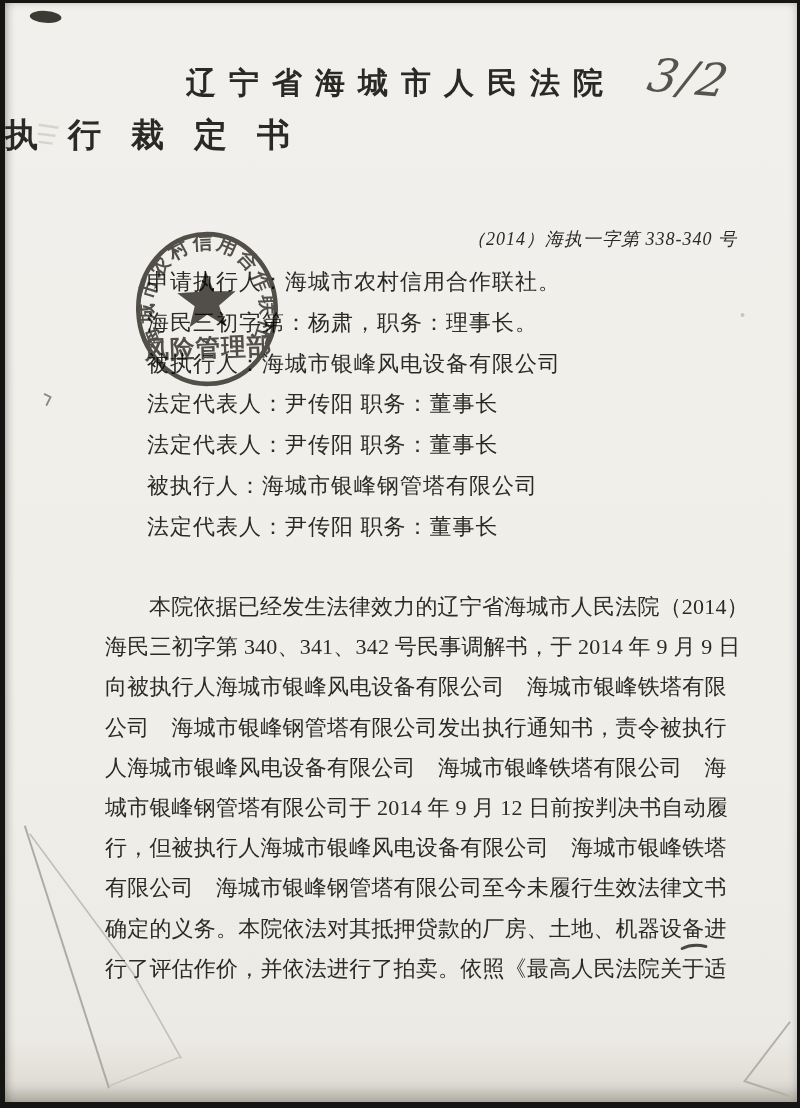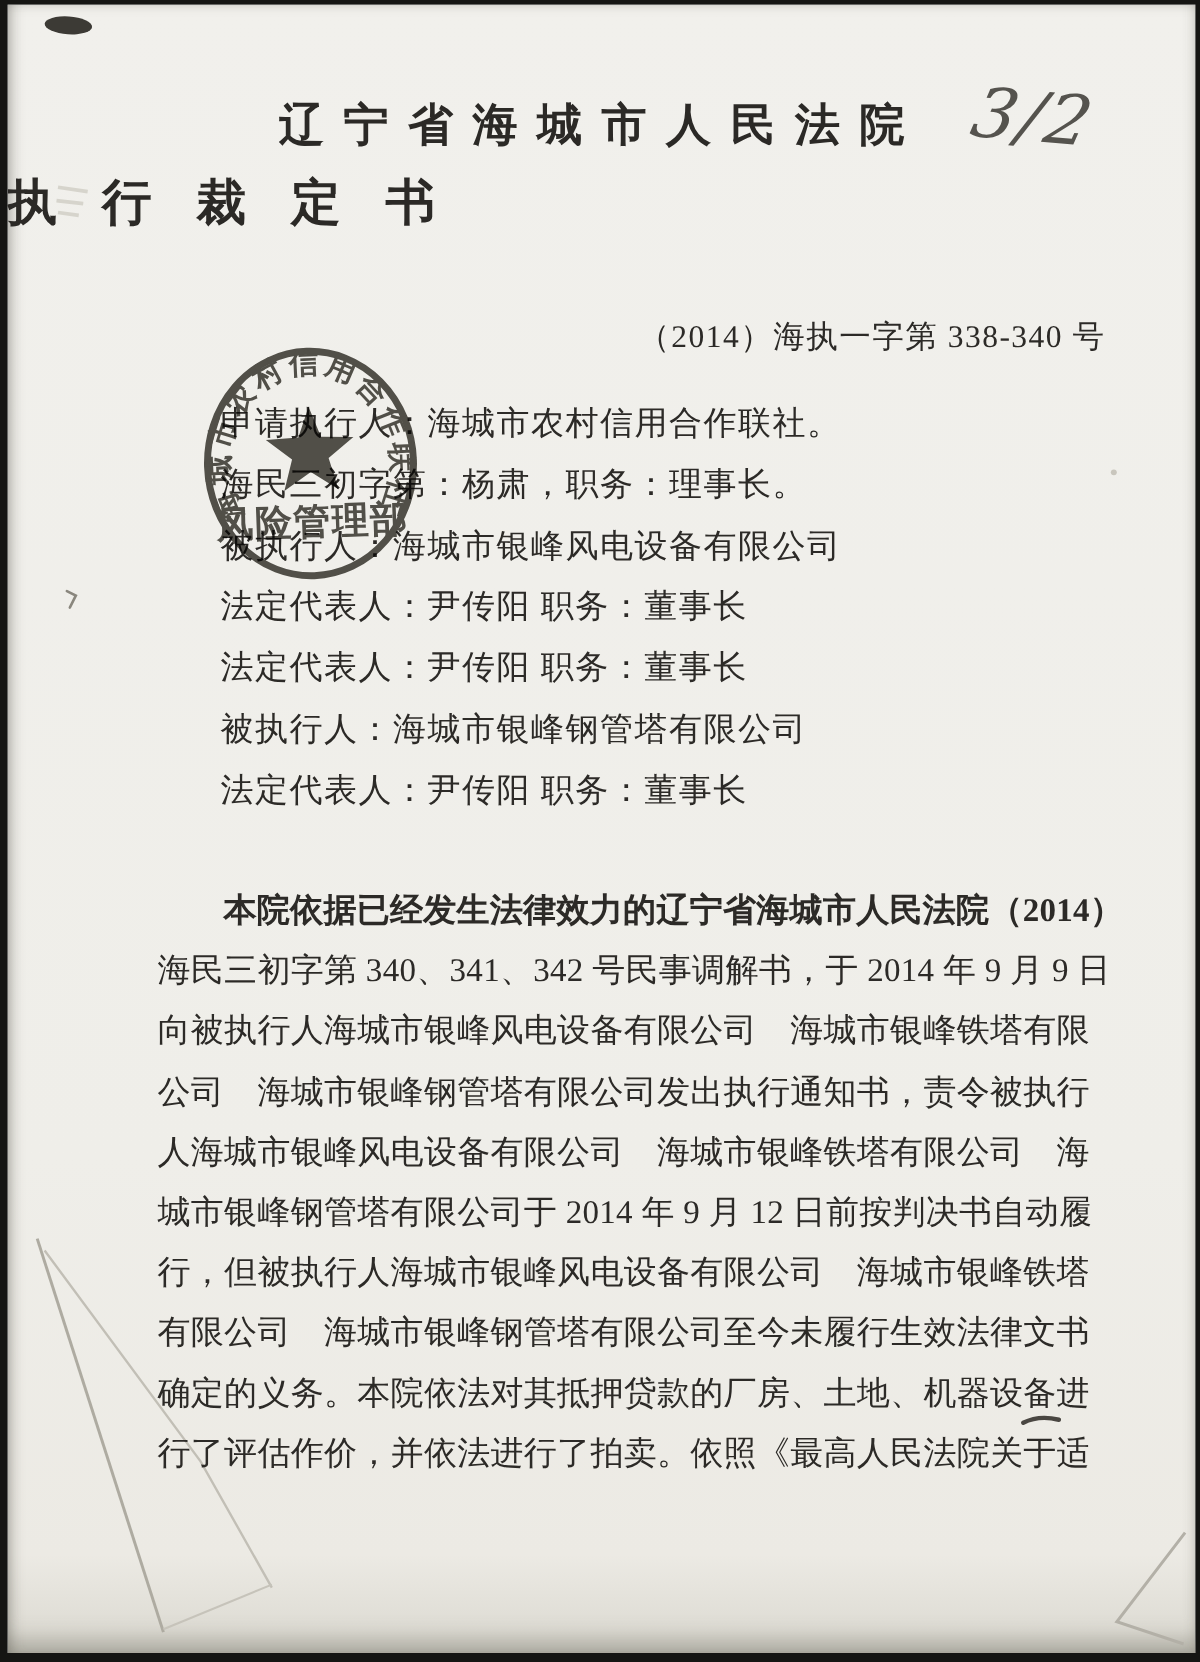--- a/index.html
+++ b/index.html
@@ -31,34 +31,34 @@
     font-size:33px;font-weight:600;
     letter-spacing:30px;color:#2b2926;white-space:nowrap;z-index:2;
   }
   .handwritten{
     position:absolute;top:48px;left:644px;z-index:4;
     font-family:"DejaVu Serif",serif;font-style:italic;
     font-size:46px;font-weight:400;color:#55534e;
     transform:rotate(5deg) skewX(-8deg);letter-spacing:2px;
   }
   .case-number{
-    position:absolute;top:207px;right:60px;
-    font-size:21px;letter-spacing:1px;white-space:nowrap;z-index:2;
+    position:absolute;top:224px;right:60px;
+    font-size:18px;letter-spacing:1px;white-space:nowrap;z-index:2;font-style:italic;
   }
   .parties{
     position:absolute;top:259px;left:142px;z-index:2;
     font-size:22px;line-height:40.8px;letter-spacing:1px;
   }
   .parties div{white-space:nowrap;}
   .body-text{
     position:absolute;top:584px;left:100px;width:645px;z-index:2;
     font-size:22px;line-height:40.2px;letter-spacing:0.2px;
   }
   .body-text div{white-space:nowrap;}
-  .body-text .indent{padding-left:44px;font-weight:bold;}
+  .body-text .indent{padding-left:44px;}
   .stamp{
     position:absolute;top:224px;left:124px;width:156px;height:164px;
     z-index:3;transform:rotate(-2deg);
     mix-blend-mode:multiply;opacity:.85;pointer-events:none;
   }
   .stamp text,.stamp textPath{
     font-family:"Liberation Serif","DejaVu Serif",serif;
     fill:#38362f;
   }
   .artifacts{position:absolute;inset:0;width:100%;height:100%;z-index:1;pointer-events:none;}

